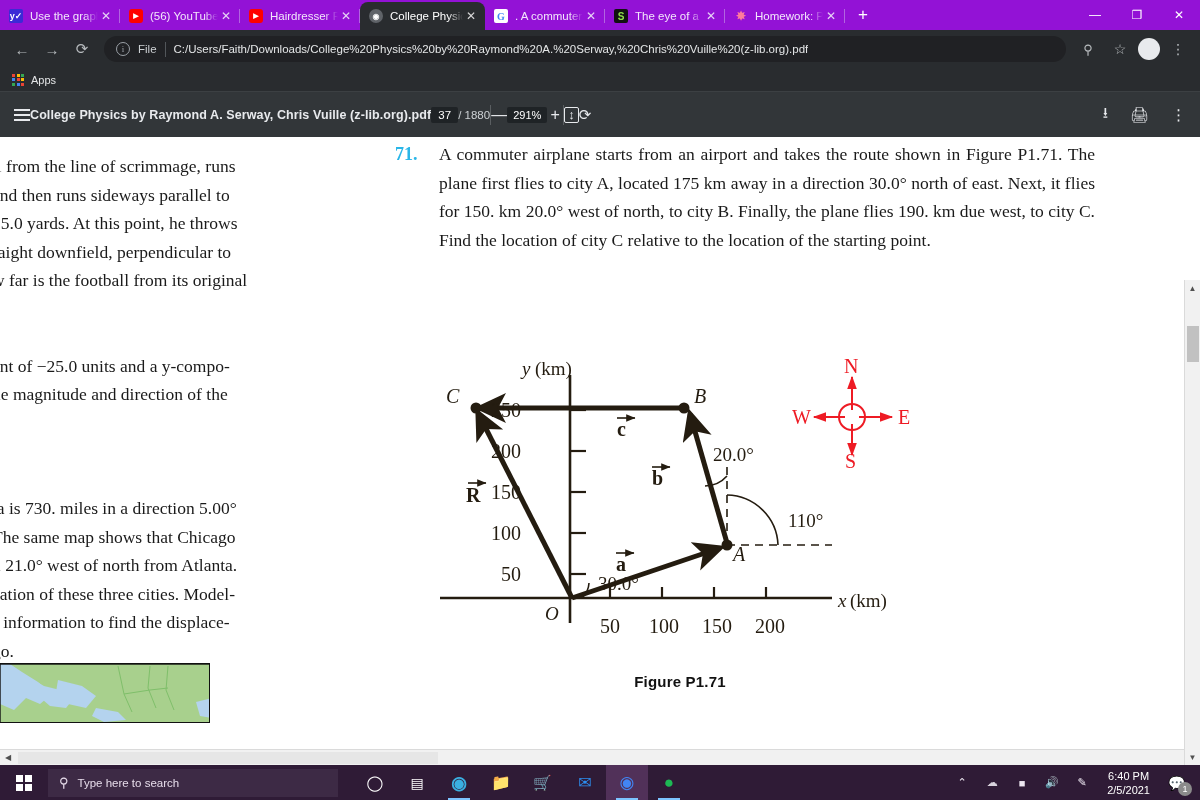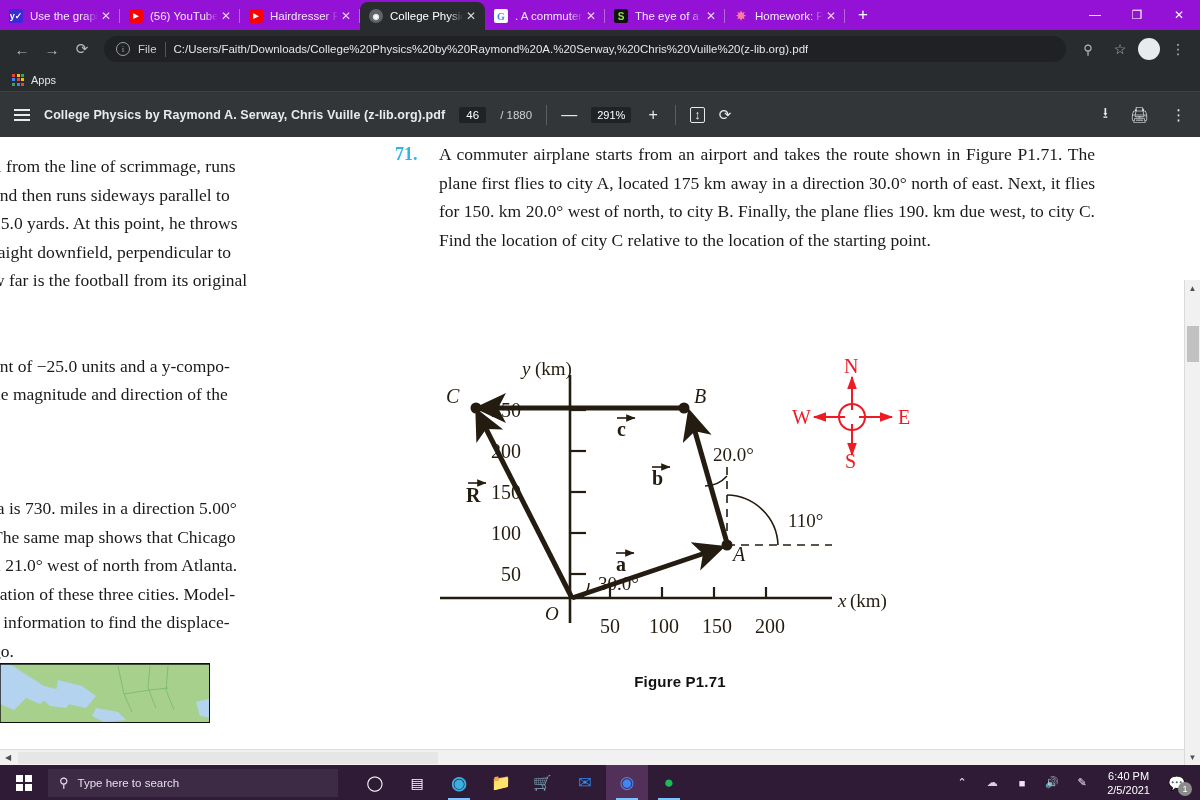--- a/index.html
+++ b/index.html
@@ -84,21 +84,21 @@
     height:24px; background:#292c2f; display:flex; align-items:center;
     padding-left:12px; gap:7px; color:#e4e6e7; font-size:11px;
     border-bottom:1px solid #3c4043;
   }
   .appsgrid { display:grid; grid-template-columns:repeat(3,3px); gap:1.5px; }
   .appsgrid i { width:3px; height:3px; display:block; }
 
   
   .pdfbar {
     height:45px; background:#323639; display:flex; align-items:center;
-    padding:0 14px; gap:14px; color:#e8eaed; font-size:12.5px;
+    padding:0 14px; color:#e8eaed; font-size:12.5px;
   }
   .hamb { display:flex; flex-direction:column; gap:3px; width:16px; }
   .hamb i { height:2px; background:#e8eaed; display:block; }
   .pdftitle { font-size:12.5px; font-weight:bold; letter-spacing:.1px; }
   .pgbox {
     background:#1f2326; color:#fff; font-size:11.5px; padding:2px 7px;
     border-radius:2px; min-width:26px; text-align:center;
   }
   .pgtotal { color:#cdd1d4; font-size:11.5px; }
   .tdiv { width:1px; height:20px; background:#5a5e61; }
@@ -317,21 +317,21 @@
     <span>Apps</span>
   </div>
 
   <div class="pdfbar">
     <span class="hamb">
         <i></i>
         <i></i>
         <i></i>
       </span>
     <span class="pdftitle">College Physics by Raymond A. Serway, Chris Vuille (z-lib.org).pdf</span>
-    <span class="pgbox">46</span>
+    <span class="pgbox">37</span>
     <span class="pgtotal">/ 1880</span>
     <span class="tdiv"></span>
     <span class="zbtn">—</span>
     <span class="zoombox">291%</span>
     <span class="zbtn">+</span>
     <span class="tdiv"></span>
     <span style="font-size:13px;border:1.3px solid #e8eaed;padding:0 3px;border-radius:2px;line-height:14px">↕</span>
     <span style="font-size:15px">⟳</span>
     <span class="pdfright">
       <span style="font-size:15px">⭳</span>

